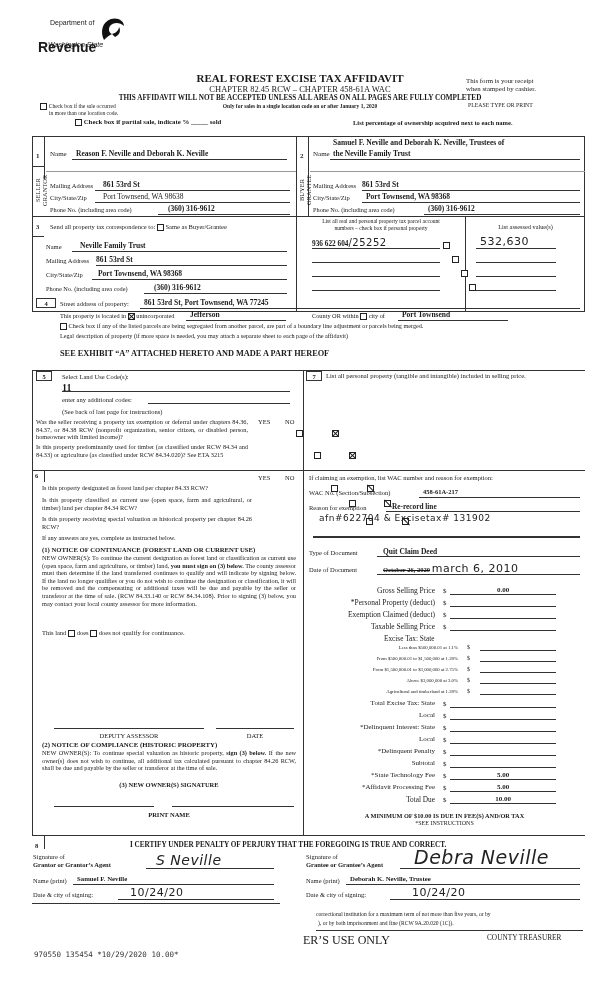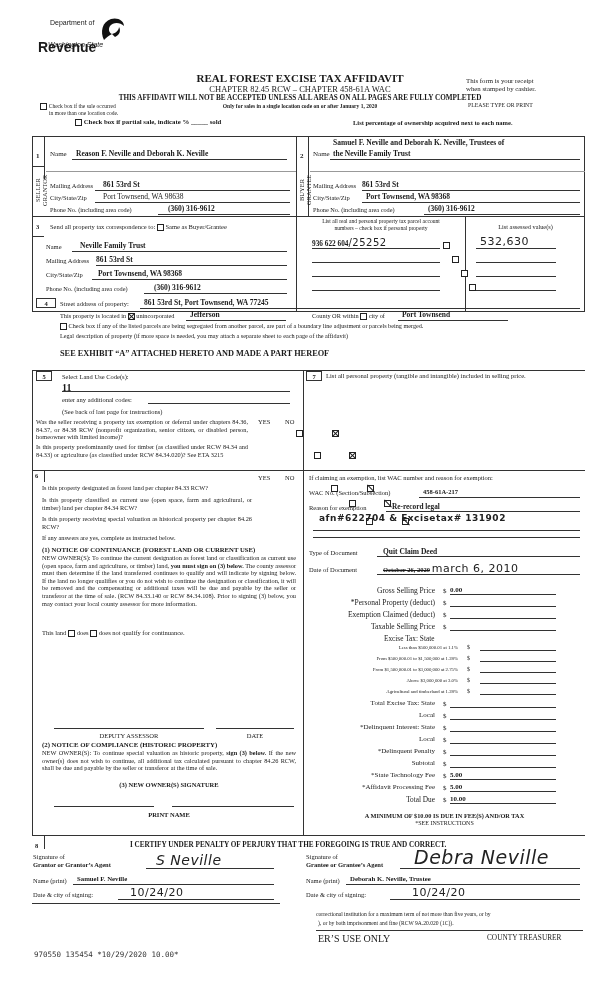--- a/index.html
+++ b/index.html
@@ -14,21 +14,21 @@
   .cb.x::before { transform: rotate(45deg); }
   .cb.x::after { transform: rotate(-45deg); }
   .cb.slash::before { content: ""; position: absolute; left: -2px; top: 2px; width: 10px; height: 1px; background: #222; transform: rotate(45deg); }
   .box { border: 1px solid #333; }
   .secnum { position: absolute; font-size: 7px; font-weight: bold; }
   .small { font-size: 6.3px; }
   .vert { position: absolute; writing-mode: vertical-rl; transform: rotate(180deg); font-size: 7px; line-height: 7px; text-align: center; }
   .row { position: absolute; white-space: nowrap; }
   .fee-label { position: absolute; text-align: right; white-space: nowrap; font-size: 7.5px; }
   .fee-s { position: absolute; font-size: 7px; }
-  .fee-line { position: absolute; border-bottom: 1px solid #333; height: 9px; text-align: left; font-size: 7px; font-weight: bold; line-height: 9px; }
+  .fee-line { position: absolute; border-bottom: 1px solid #333; height: 9px; text-align: center; font-size: 7px; font-weight: bold; line-height: 9px; }
   .para { position: absolute; font-size: 6.3px; line-height: 7.6px; text-align: justify; }
 </style>
 </head>
 <body>
 
 
 
 
 <div class="abs" style="left:38px;top:16px;width:100px;height:40px;">
   <div class="abs" style="left:12px;top:3px;font-family:'Liberation Sans',sans-serif;font-size:7px;">Department of</div>
@@ -224,22 +224,22 @@
 <div class="abs b" style="left:42px;top:781px;width:254px;text-align:center;font-size:6.5px;">(3)  NEW OWNER(S) SIGNATURE</div>
 <div class="abs line" style="left:54px;top:797px;width:100px;height:10px;"></div>
 <div class="abs line" style="left:172px;top:797px;width:122px;height:10px;"></div>
 <div class="abs b" style="left:42px;top:811px;width:254px;text-align:center;font-size:6.5px;">PRINT NAME</div>
 
 
 <div class="row" style="left:309px;top:474px;font-size:6.5px;">If claiming an exemption, list WAC number and reason for exemption:</div>
 <div class="row" style="left:309px;top:489px;font-size:6.5px;">WAC No. (Section/Subsection)</div>
 <div class="abs line b" style="left:419px;top:488px;width:161px;height:10px;font-size:6.5px;padding-left:4px;">458-61A-217</div>
 <div class="row" style="left:309px;top:504px;font-size:6.5px;">Reason for exemption</div>
-<div class="abs line b" style="left:386px;top:502px;width:194px;height:10px;font-size:7.3px;padding-left:6px;">Re-record legal</div>
-<div class="abs line hand" style="left:313px;top:513px;width:267px;height:18px;font-size:9px;padding-left:6px;font-weight:bold;">afn#622704  &amp;  Excisetax# 131902</div>
+<div class="abs line b" style="left:386px;top:502px;width:194px;height:10px;font-size:7.3px;padding-left:6px;">Re-record line</div>
+<div class="abs line hand" style="left:313px;top:513px;width:267px;height:24px;font-size:9px;padding-left:6px;">afn#622704  &amp;  Excisetax# 131902</div>
 <div class="abs line" style="left:313px;top:528px;width:267px;height:10px;"></div>
 <div class="row" style="left:309px;top:549px;font-size:6.5px;">Type of Document</div>
 <div class="abs line b" style="left:377px;top:547px;width:203px;height:10px;font-size:7.5px;padding-left:6px;">Quit Claim Deed</div>
 <div class="row" style="left:309px;top:566px;font-size:6.5px;">Date of Document</div>
 <div class="abs line" style="left:377px;top:562px;width:203px;height:13px;">
   <span class="b" style="font-size:6.5px;text-decoration:line-through;padding-left:6px;">October 26, 2020</span>
   <span class="hand" style="font-size:11px;">march 6, 2010</span>
 </div>
 
 
@@ -342,19 +342,19 @@
 <div class="abs b" style="left:306px;top:861px;font-size:6.5px;">Grantee or Grantee’s Agent</div>
 <div class="abs line hand" style="left:400px;top:846px;width:180px;height:23px;font-size:19px;font-style:italic;padding-left:14px;line-height:22px;">Debra Neville</div>
 <div class="abs" style="left:306px;top:877px;font-size:6.5px;">Name (print)</div>
 <div class="abs line b" style="left:346px;top:875px;width:234px;height:10px;font-size:6.8px;padding-left:4px;">Deborah K. Neville, Trustee</div>
 <div class="abs" style="left:306px;top:891px;font-size:6.5px;">Date &amp; city of signing:</div>
 <div class="abs line hand" style="left:390px;top:886px;width:190px;height:14px;font-size:11px;padding-left:22px;">10/24/20</div>
 
 <div class="abs" style="left:316px;top:911px;font-size:5.6px;">correctional institution for a maximum term of not more than five years, or by</div>
 <div class="abs" style="left:318px;top:920px;font-size:5.6px;">), or by both imprisonment and fine (RCW 9A.20.020 (1C)).</div>
 <div class="abs" style="left:316px;top:930px;width:267px;height:1px;background:#333;"></div>
-<div class="abs" style="left:318px;top:933px;font-size:10px;">ER’S USE ONLY</div>
+<div class="abs" style="left:303px;top:933px;font-size:12px;">ER’S USE ONLY</div>
 <div class="abs" style="left:487px;top:933px;font-size:7.3px;">COUNTY TREASURER</div>
 
 <div class="abs" style="left:34px;top:950px;font-family:'DejaVu Sans Mono',monospace;font-size:7.5px;color:#333;">970550 135454 *10/29/2020 10.00*</div>
 
 
 
 
 </body></html>

